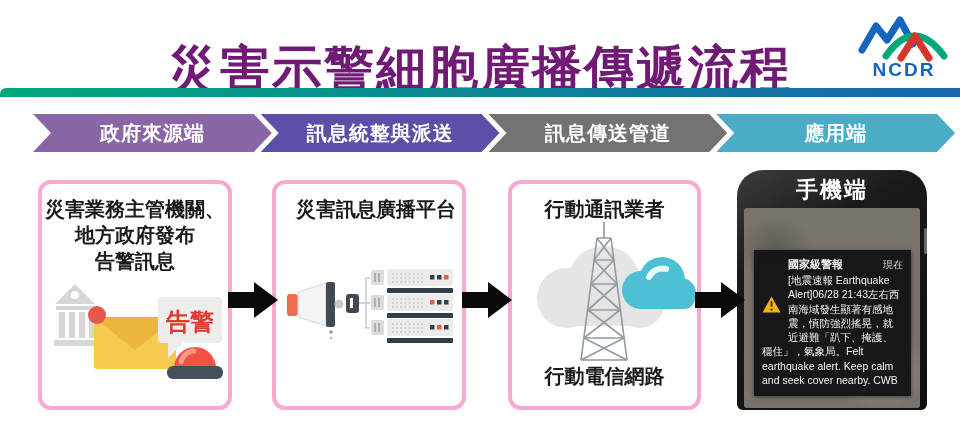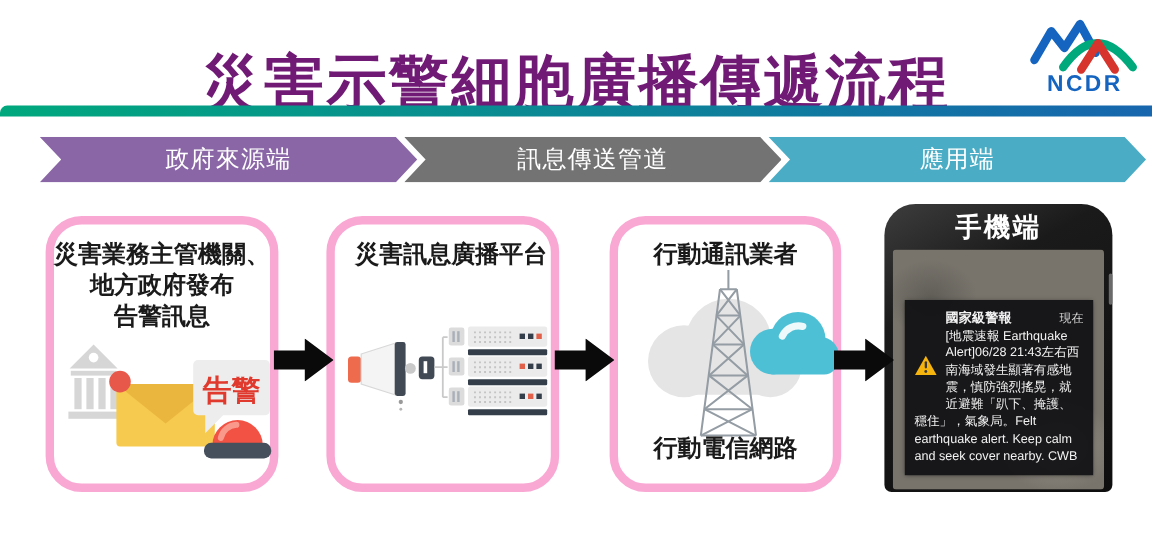--- a/index.html
+++ b/index.html
@@ -10,28 +10,28 @@
   .header{position:absolute;left:0;top:0;width:960px;height:88px;background:#fff;}
   .page-title{position:absolute;left:0;right:0;top:8px;text-align:center;
     font-size:50px;font-weight:800;letter-spacing:2px;color:#2020a0;}
   .accent-bar{position:absolute;left:0;top:88px;width:960px;height:9px;
     background:linear-gradient(to right,#00a87d,#1766ae);border-top-left-radius:6px;}
   .logo{position:absolute;right:8px;top:10px;width:96px;height:70px;}
   .logo svg{display:block;}
 
   
   .stages{position:absolute;left:33px;top:114px;width:922px;height:38px;display:flex;}
-  .stage{flex:1;position:relative;color:#fff;font-size:20px;font-weight:400;
+  .stage{flex:1;position:relative;color:#fff;font-size:20px;font-weight:700;
     line-height:38px;text-align:center;letter-spacing:1px;
     clip-path:polygon(0 0,calc(100% - 18px) 0,100% 50%,calc(100% - 18px) 100%,0 100%,18px 50%);}
   .stage + .stage{margin-left:-11px;}
 
   
   .fbox{position:absolute;top:180px;height:230px;background:#fff;
-    border:7px solid #f9a8d4;border-radius:30px;box-sizing:border-box;font-family:Liberation Serif, serif;}
+    border:4px solid #f9a8d4;border-radius:13px;box-sizing:border-box;font-family:Liberation Serif, serif;}
   .fbox-title{margin-top:12px;text-align:center;font-size:20px;font-weight:700;
     color:#1a1a1a;line-height:1.3;}
   .fbox-caption{position:absolute;left:0;right:0;bottom:16px;text-align:center;
     font-size:20px;font-weight:700;color:#1a1a1a;}
   .box1{left:38px;width:194px;}
   .box2{left:272px;width:194px;padding-left:14px;}
   .box3{left:508px;width:193px;}
   .icon-cluster{position:absolute;}
 
   
@@ -76,20 +76,21 @@
         <path d="M30,46 Q58,6 88,46" fill="none" stroke="#00a97c" stroke-width="7" stroke-linecap="round"></path>
         <polyline points="45,48 59,26 73,48" fill="none" stroke="#d6342c" stroke-width="7" stroke-linejoin="round" stroke-linecap="round"></polyline>
         <text x="48" y="66" text-anchor="middle" font-size="19" font-weight="bold" fill="#1565c0" letter-spacing="2">NCDR</text>
       </svg>
     </div>
   </div>
   <div class="accent-bar" style="background: linear-gradient(to right, rgb(0, 168, 125), rgb(23, 102, 174));"></div>
 
   <div class="stages">
     <div class="stage" style="background-color: rgb(138, 102, 166);">政府來源端</div>
+    <div class="stage" style="background-color: rgb(90, 80, 168);">訊息統整與派送</div>
     <div class="stage" style="background-color: #737373;">訊息傳送管道</div>
     <div class="stage" style="background-color: rgb(74, 173, 197);">應用端</div>
   </div>
 
   <div class="fbox box1">
     <div class="fbox-title">
       <div>災害業務主管機關、</div>
       <div>地方政府發布</div>
       <div>告警訊息</div>
     </div>

